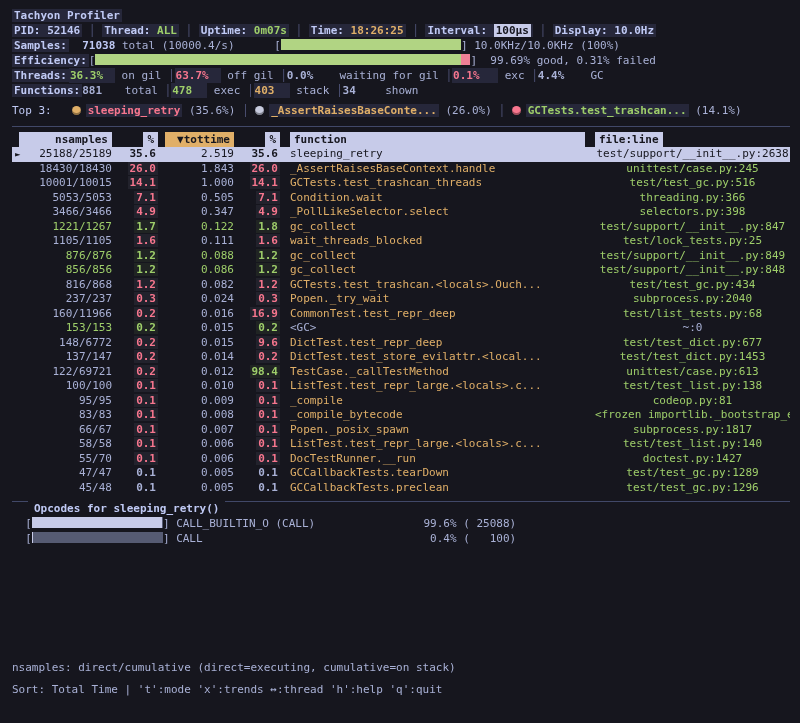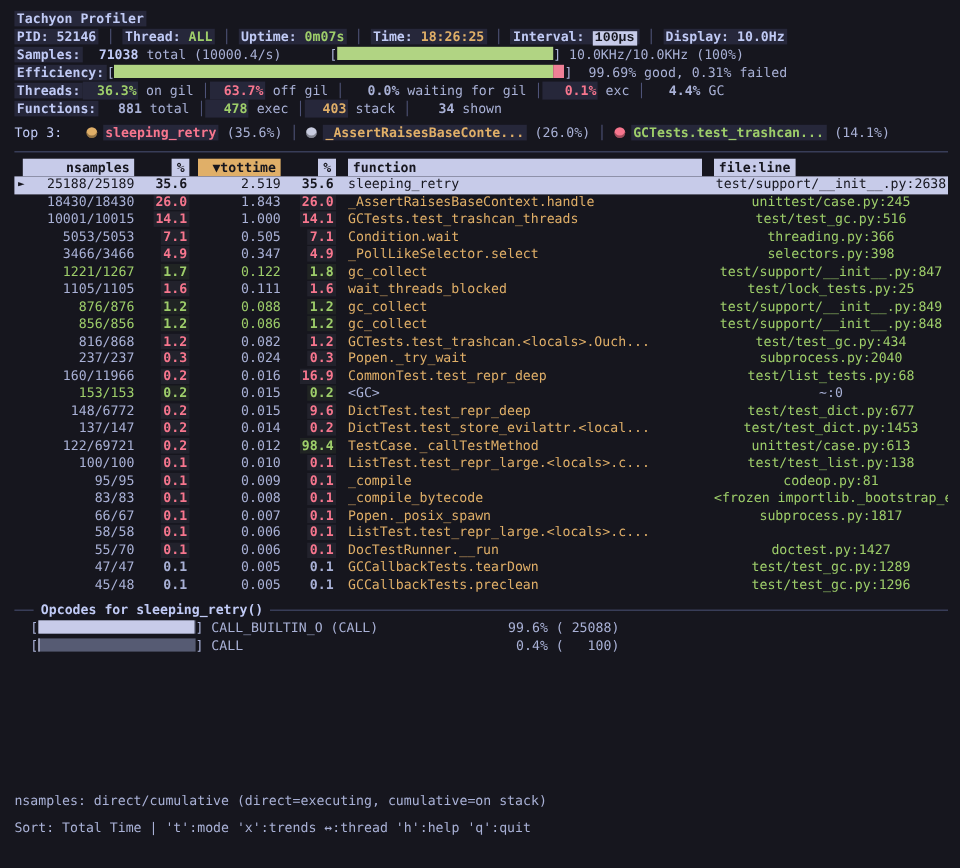--- a/index.html
+++ b/index.html
@@ -14,26 +14,26 @@
     font-family:"DejaVu Sans Mono","Liberation Mono",monospace;
     font-size:11px; line-height:15px;
   }
   .wrap{padding:8px 10px 0 12px; position:relative;}
   .tline{white-space:pre; height:15px;}
   .b{font-weight:bold;}
   .bright{color:var(--bright);}
   .red{color:var(--red);} .green{color:var(--green);} .orange{color:var(--orange);}
   .dim{color:var(--dim);}
   .chip{background:var(--chip); padding:0 2px;}
-  .ival{background:var(--sel); color:var(--selfg); padding:0 2px; font-weight:bold;font-family:Liberation Mono, monospace;}
+  .ival{background:var(--sel); color:var(--selfg); padding:0 2px; font-weight:bold;}
   .bar{display:inline-block; height:11px; vertical-align:-1px; font-size:0; white-space:nowrap;}
   .bar i{display:inline-block;height:11px;}
   .brk{color:var(--fg);}
   
-  .tv{display:inline-block; text-align:right; font-weight:bold;}
+  .tv{display:inline-block; font-weight:bold;}
   .tv.w46{width:46px;} .tv.w36{width:36px;}
   .tvchip{background:var(--chip); padding:0 1px;}
   
   .medal{display:inline-block; width:9px; height:9px; border-radius:50%;
          vertical-align:-1px; margin-right:5px; box-shadow:inset 0 -2px 0 rgba(0,0,0,.35);}
   .t3name{background:var(--chip); font-weight:bold; padding:0 2px;}
   
   .hr{border:0; border-top:1px solid #414868; margin:8px 0 5px 0; width:778px;}
   
   .thead,.row{display:flex; width:778px;}
@@ -60,21 +60,21 @@
   .row.gcp .ns{color:var(--green);}
   .row.gcp .p .v{color:var(--green); background:rgba(158,206,106,.08);}
   .row.gcp .fn,.row.gcp .fi{color:var(--fg);}
   .row.plain .p .v{color:var(--fg); background:none;}
   .row .p .v.green{color:var(--green); background:rgba(158,206,106,.08);}
   .row.sel{background:var(--sel);}
   .row.sel .cell, .row.sel .p .v{color:var(--selfg); background:none; font-weight:normal;}
   .row.sel .p .v{font-weight:bold;}
   .arrow{position:absolute; left:3px; top:0; color:var(--selfg); font-size:9px;}
   
-  .opsep{display:flex; align-items:center; margin-top:6px; height:15px; width:778px;}
+  .opsep{display:flex; align-items:flex-start; margin-top:6px; height:15px; width:778px;}
   .opsep .ln{border-top:1px solid #414868; height:0;}
   .opsep .ln.short{width:16px;}
   .opsep .ln.long{flex:1;}
   .optitle{padding:0 6px; font-weight:bold; color:var(--bright); white-space:pre;}
   .oprow{white-space:pre; height:15px;}
   .optrack{display:inline-block; width:131px; height:11px; background:var(--bartrack);
            vertical-align:-1px; font-size:0;}
   .optrack i{display:inline-block; height:11px; background:var(--sel);}
   .oplabel{display:inline-block; width:240px;}
   .oppct{display:inline-block; width:100px; text-align:right;}
@@ -273,20 +273,21 @@
         <div class="cell c4 p"><span class="v">0.1</span></div>
         <div class="cell c5 fn">Popen._posix_spawn</div>
         <div class="cell c6 fi">subprocess.py:1817</div>
       </div>
       <div class="row hot">
         <div class="cell c1 ns">58/58</div>
         <div class="cell c2 p"><span class="v">0.1</span></div>
         <div class="cell c3 tt">0.006</div>
         <div class="cell c4 p"><span class="v">0.1</span></div>
         <div class="cell c5 fn">ListTest.test_repr_large.&lt;locals&gt;.c...</div>
+        <div class="cell c6 fi">test/test_list.py:140</div>
       </div>
       <div class="row hot">
         <div class="cell c1 ns">55/70</div>
         <div class="cell c2 p"><span class="v">0.1</span></div>
         <div class="cell c3 tt">0.006</div>
         <div class="cell c4 p"><span class="v">0.1</span></div>
         <div class="cell c5 fn">DocTestRunner.__run</div>
         <div class="cell c6 fi">doctest.py:1427</div>
       </div>
       <div class="row plain">

